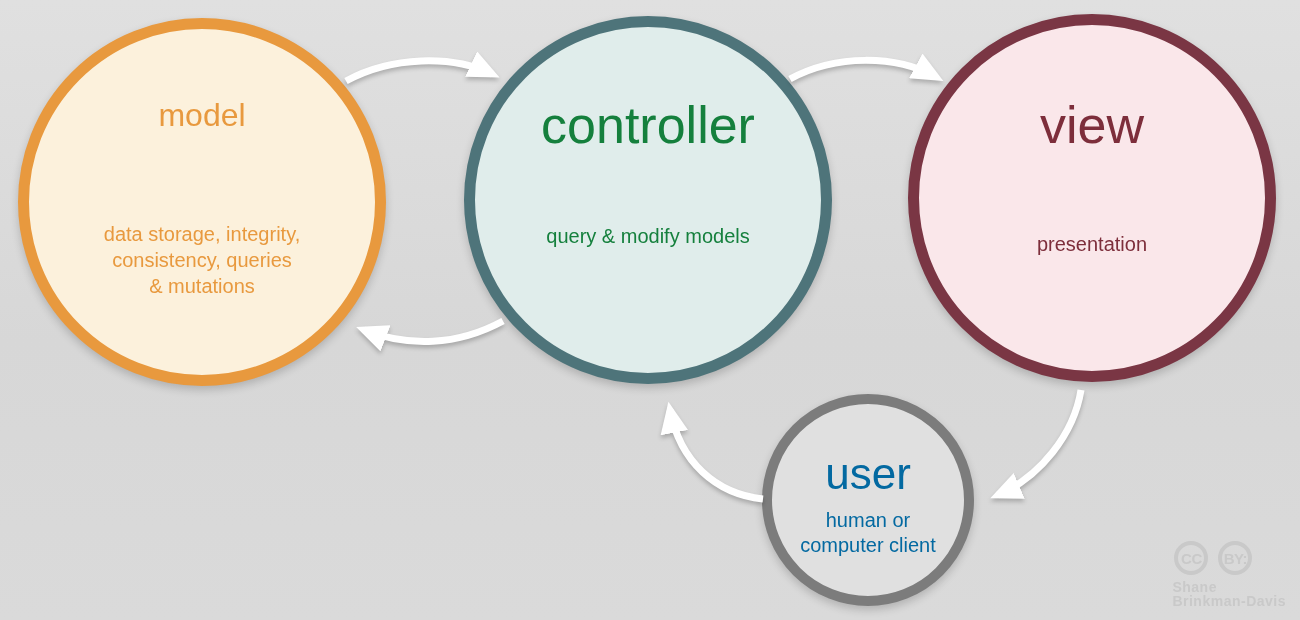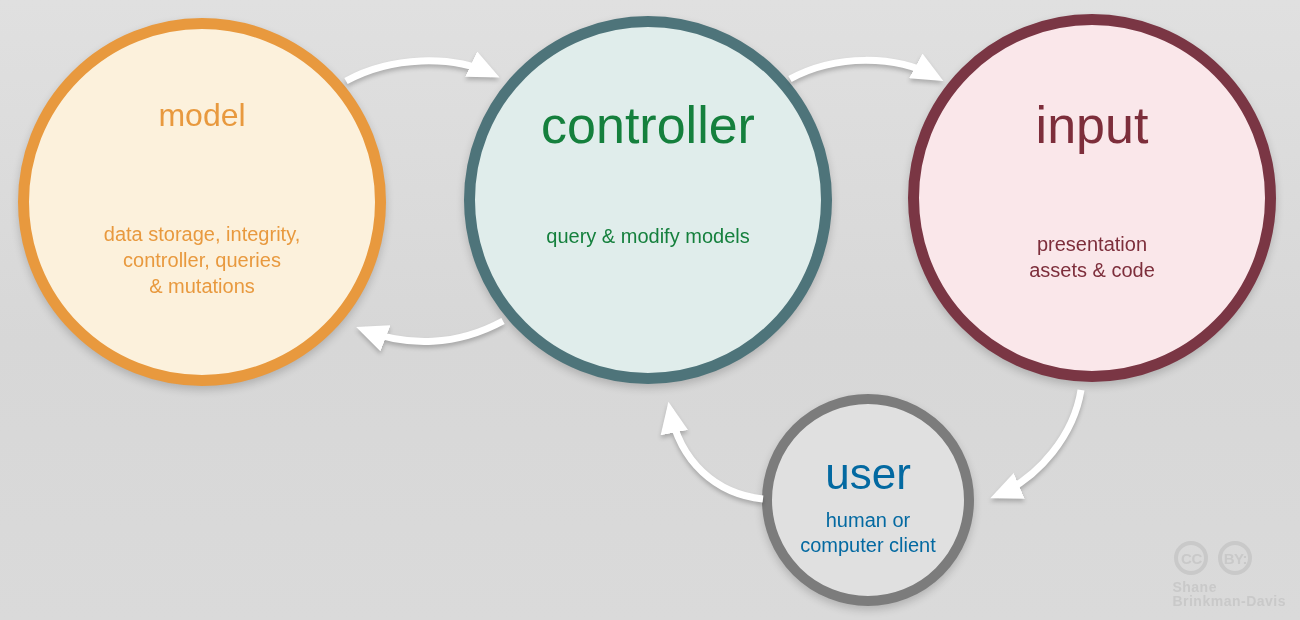--- a/index.html
+++ b/index.html
@@ -119,37 +119,36 @@
 </style>
 </head>
 <body>
 
 <div class="stage">
 
   <div class="node node-model">
     <div class="title">model</div>
     <div class="desc">
       <span>data storage, integrity,</span>
-      <span>controller, queries</span>
+      <span>consistency, queries</span>
       <span>&amp; mutations</span>
     </div>
   </div>
 
   <div class="node node-controller">
     <div class="title">controller</div>
     <div class="desc">
       <span>query &amp; modify models</span>
     </div>
   </div>
 
   <div class="node node-view">
-    <div class="title">input</div>
+    <div class="title">view</div>
     <div class="desc">
       <span>presentation</span>
-      <span>assets &amp; code</span>
     </div>
   </div>
 
   <div class="node node-user">
     <div class="title">user</div>
     <div class="desc">
       <span>human or</span>
       <span>computer client</span>
     </div>
   </div>

